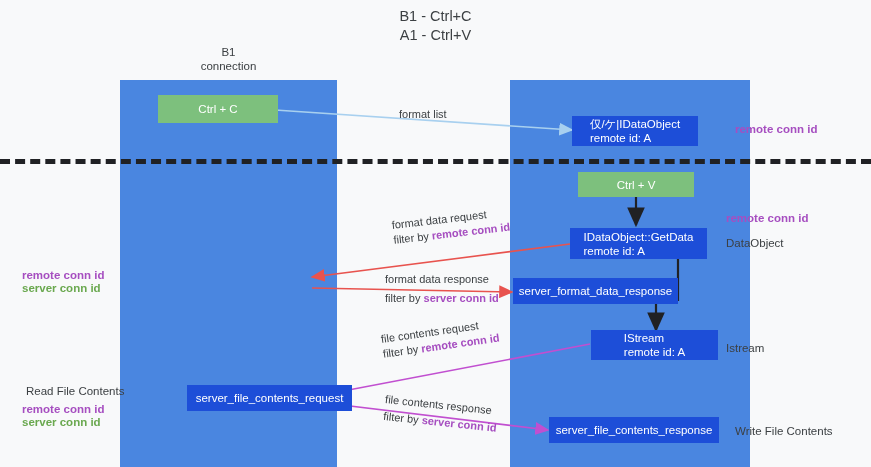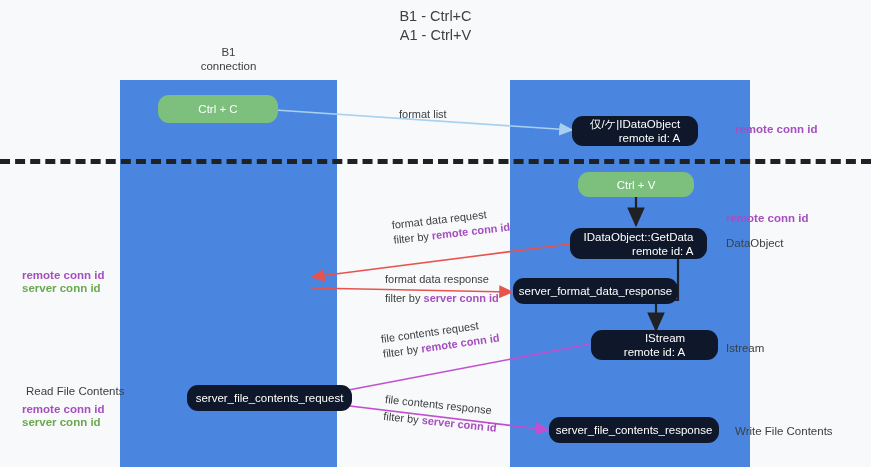--- a/index.html
+++ b/index.html
@@ -49,27 +49,26 @@
   .node {
     position: absolute;
     box-sizing: border-box;
     display: flex;
     flex-direction: column;
     align-items: center;
     justify-content: center;
     color: #ffffff;
     font-size: 11.5px;
     line-height: 14px;
-    text-align: right;
+    text-align: left;
     white-space: pre-line;
     z-index: 4;
-    border-radius: 11px;
   }
   .node-green { background: #7dc07d; }
-  .node-orange { background: #0f172a; }
+  .node-orange { background: #1d4ed8; }
 
   .sidelabel {
     position: absolute;
     font-size: 11.5px;
     line-height: 14px;
     color: #3c4043;
     white-space: pre-line;
     z-index: 5;
   }
   .c-purple { color: #a64ec0; font-weight: bold; }

